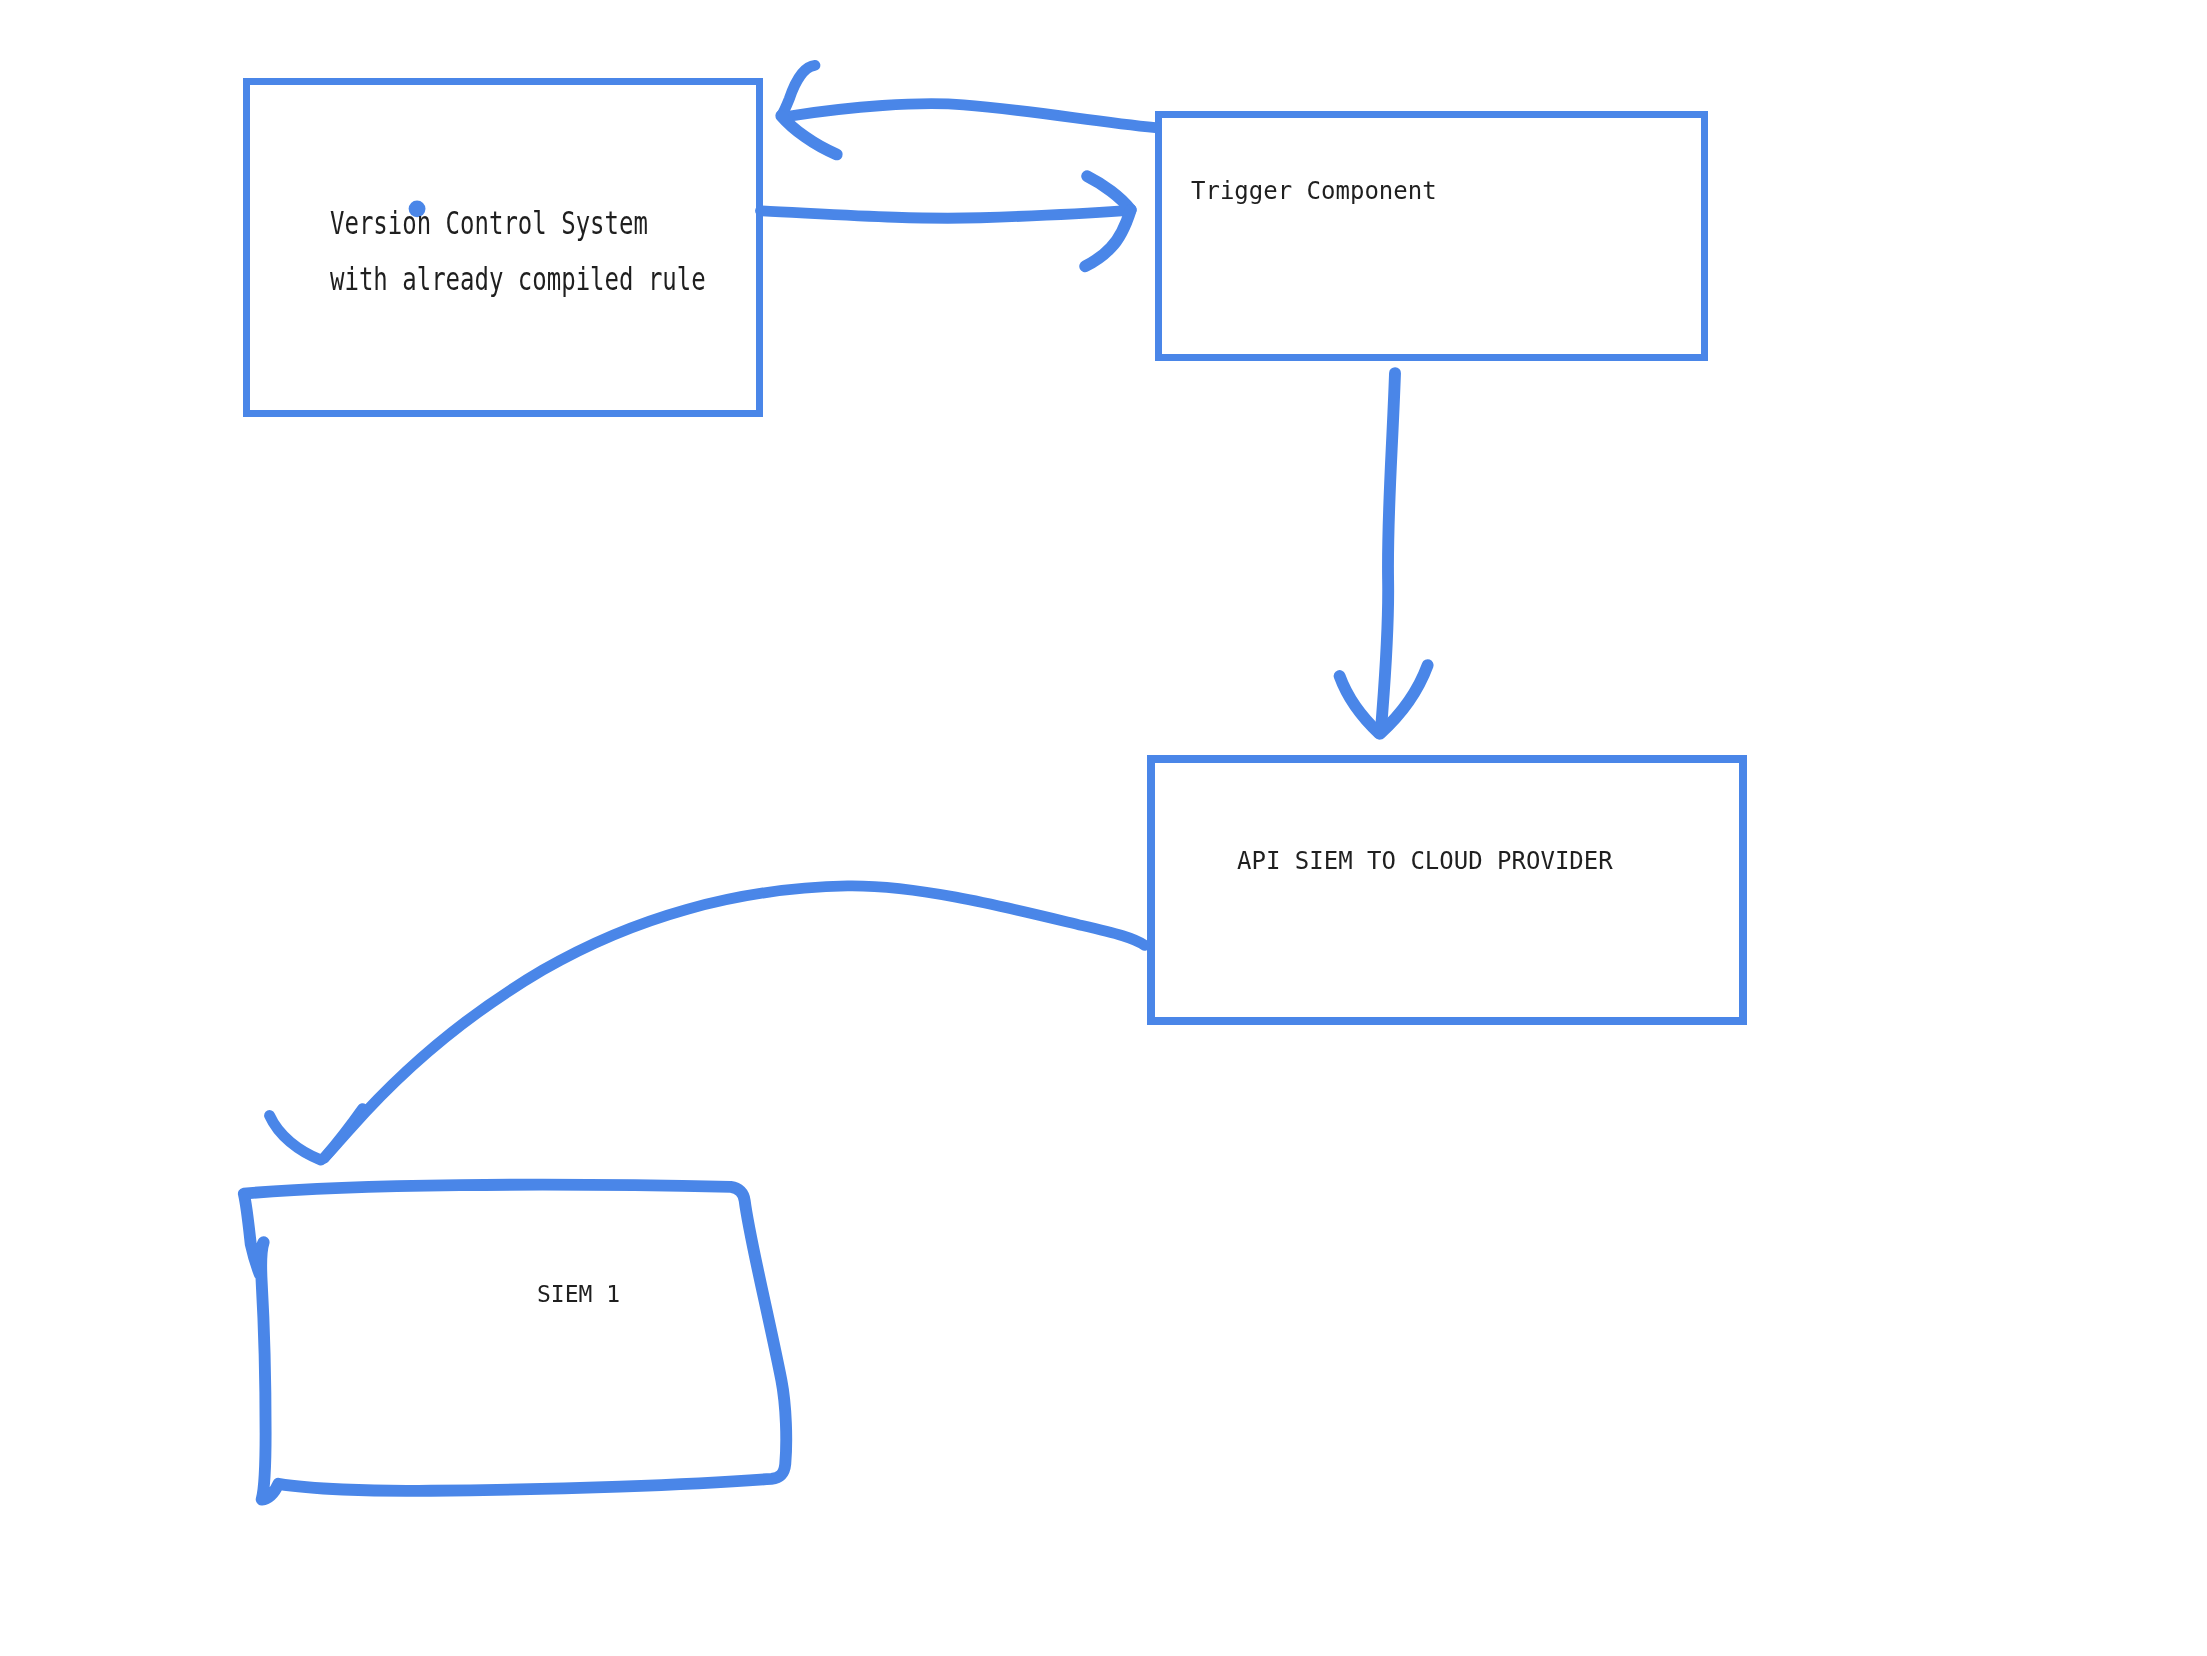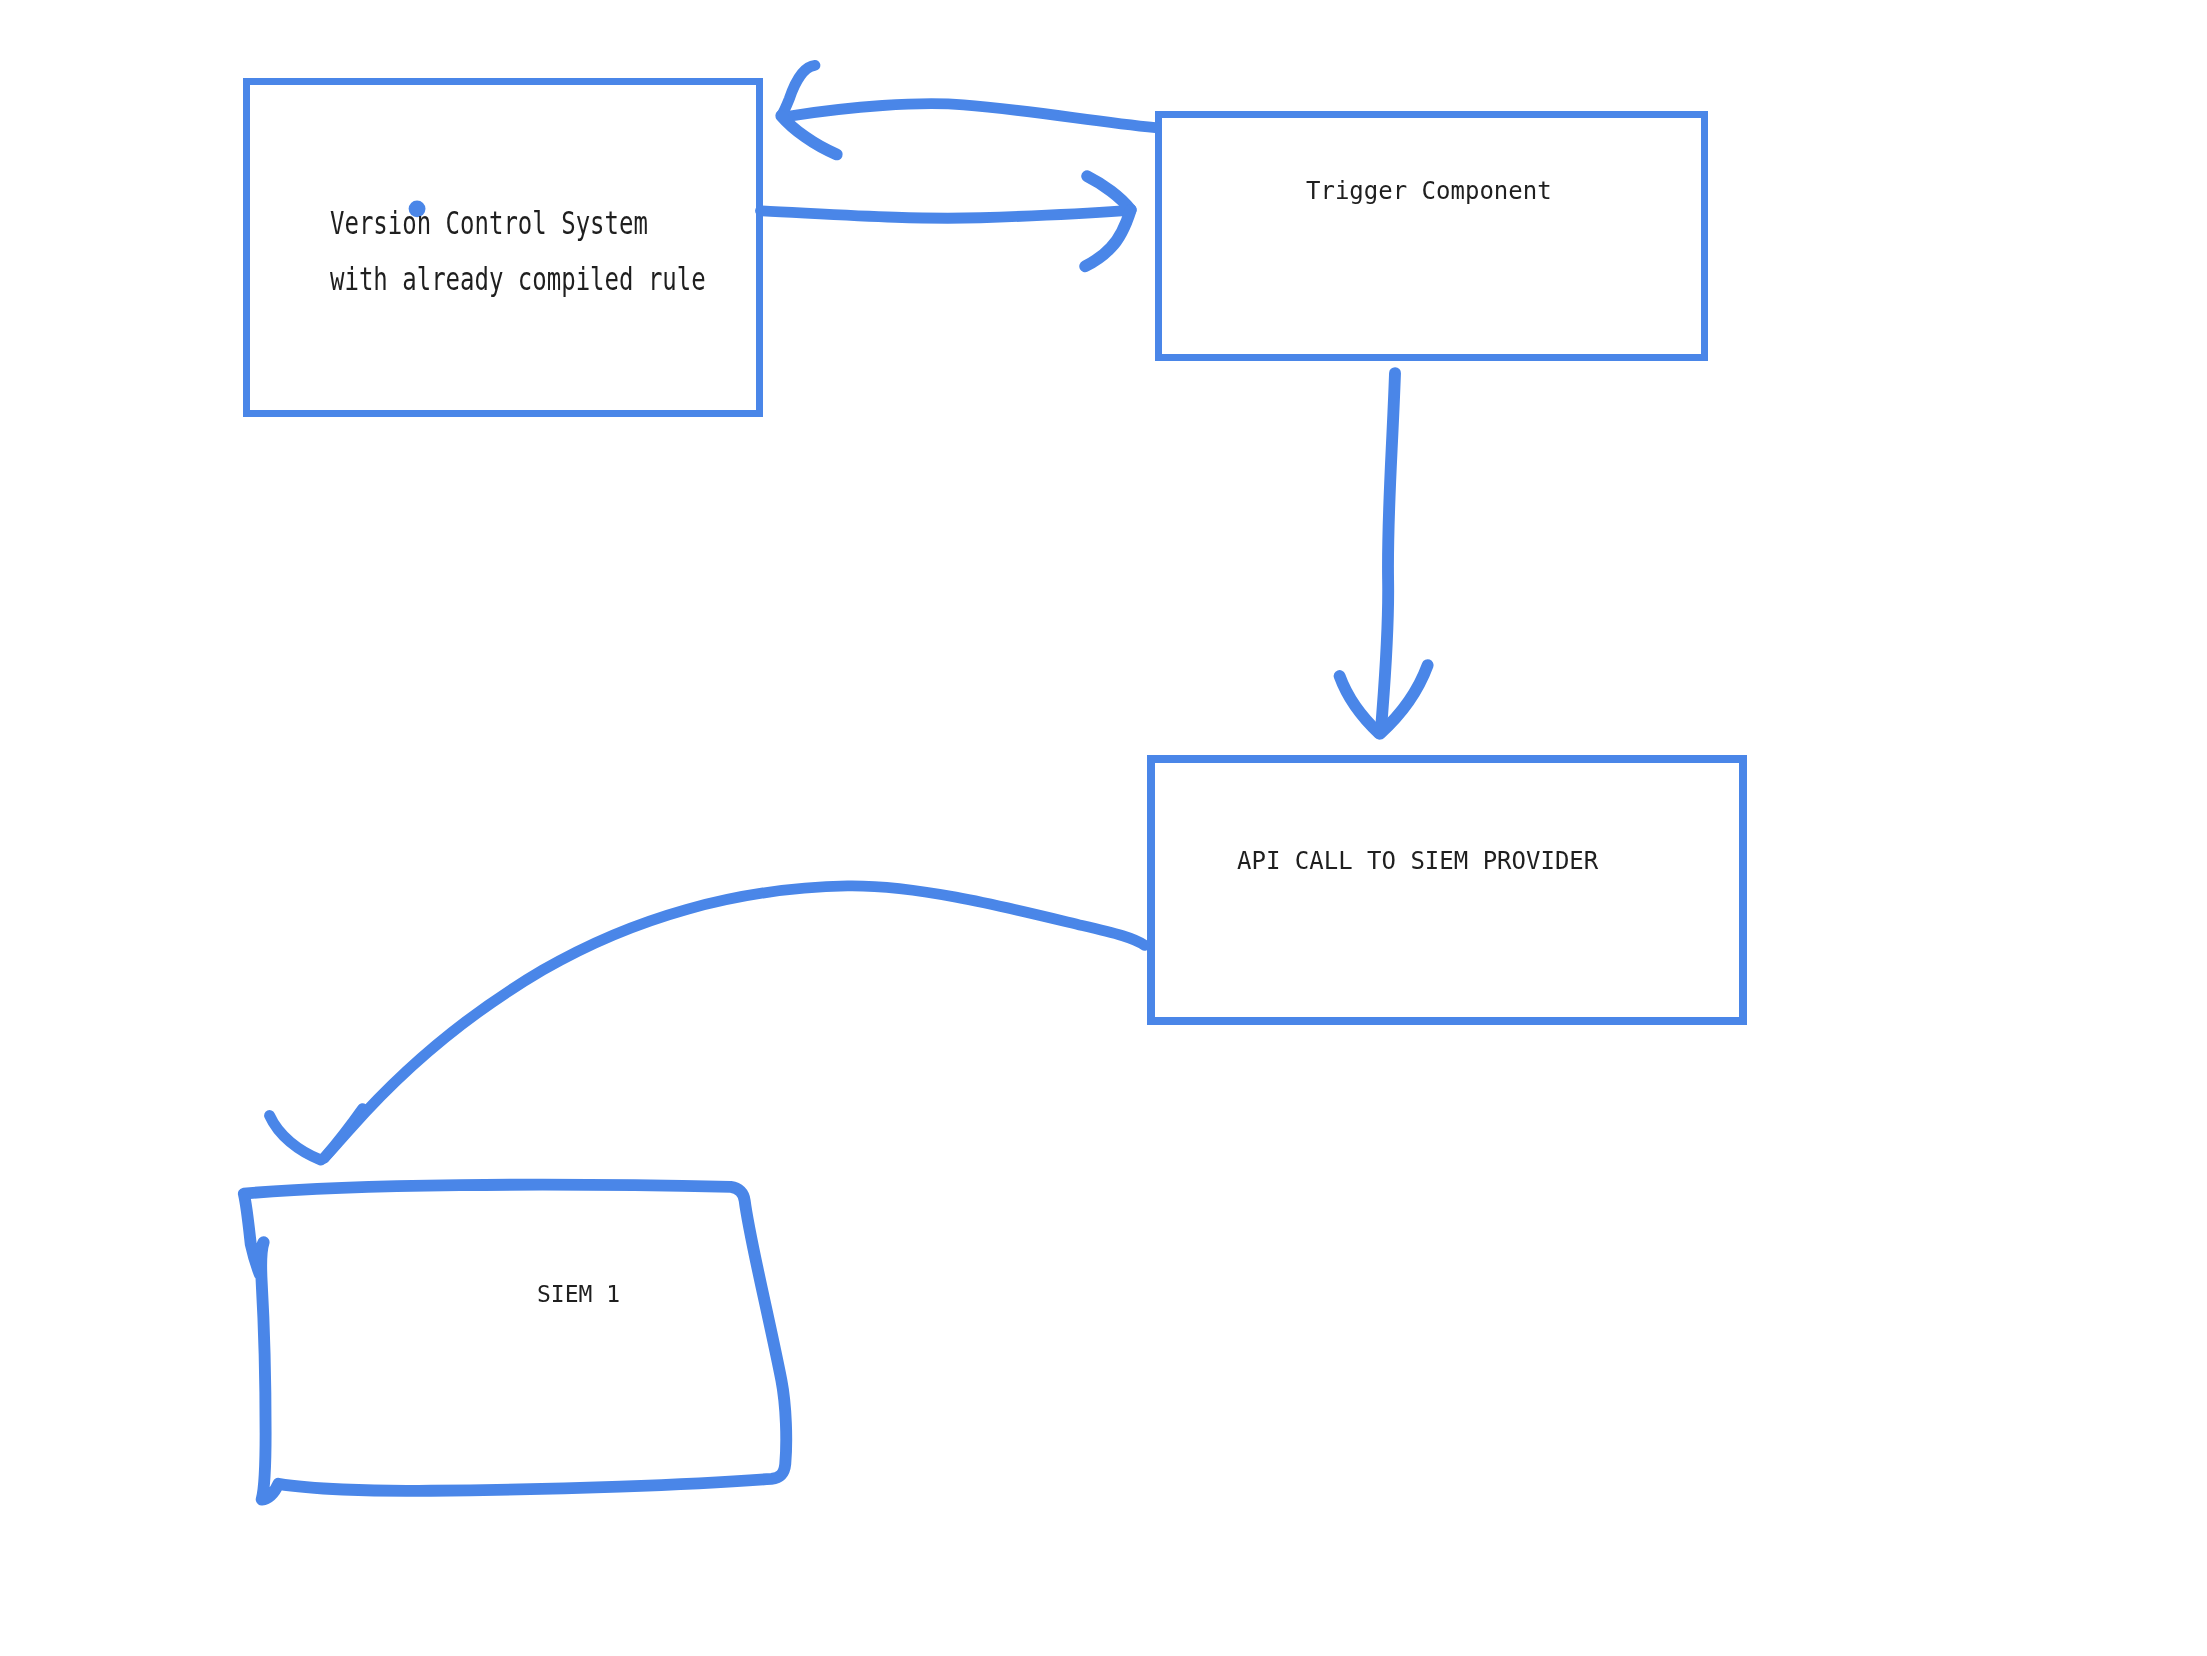--- a/index.html
+++ b/index.html
@@ -28,21 +28,21 @@
     white-space: pre;
   }
   #label-vcs {
     left: 330px; top: 195px;
     font-size: 32px;
     line-height: 56px;
     transform: scaleX(0.75);
     transform-origin: left top;
   }
   #label-trigger {
-    left: 1306px; top: 178px;
+    left: 1191px; top: 178px;
     font-size: 24px;
     line-height: 26px;
   }
   #label-api {
     left: 1237px; top: 848px;
     font-size: 24px;
     line-height: 26px;
   }
   #label-siem {
     left: 525px; top: 1281px;
@@ -116,18 +116,18 @@
              C 263 1276, 264 1261, 266 1255
              C 263 1258, 262 1272, 262 1287"></path>
 
     <circle cx="421" cy="211" r="8.5" fill="#4a86e8"></circle>
   </svg>
 
   <div class="node-label" id="label-vcs"><span>Version Control System</span><br><span>with already compiled rule</span></div>
 
   <div class="node-label" id="label-trigger">Trigger Component</div>
 
-  <div class="node-label" id="label-api">API CALL TO SIEM PROVIDER</div>
+  <div class="node-label" id="label-api">API SIEM TO CLOUD PROVIDER</div>
 
   <div class="node-label" id="label-siem">SIEM 1</div>
 
 </div>
 
 
 </body></html>

